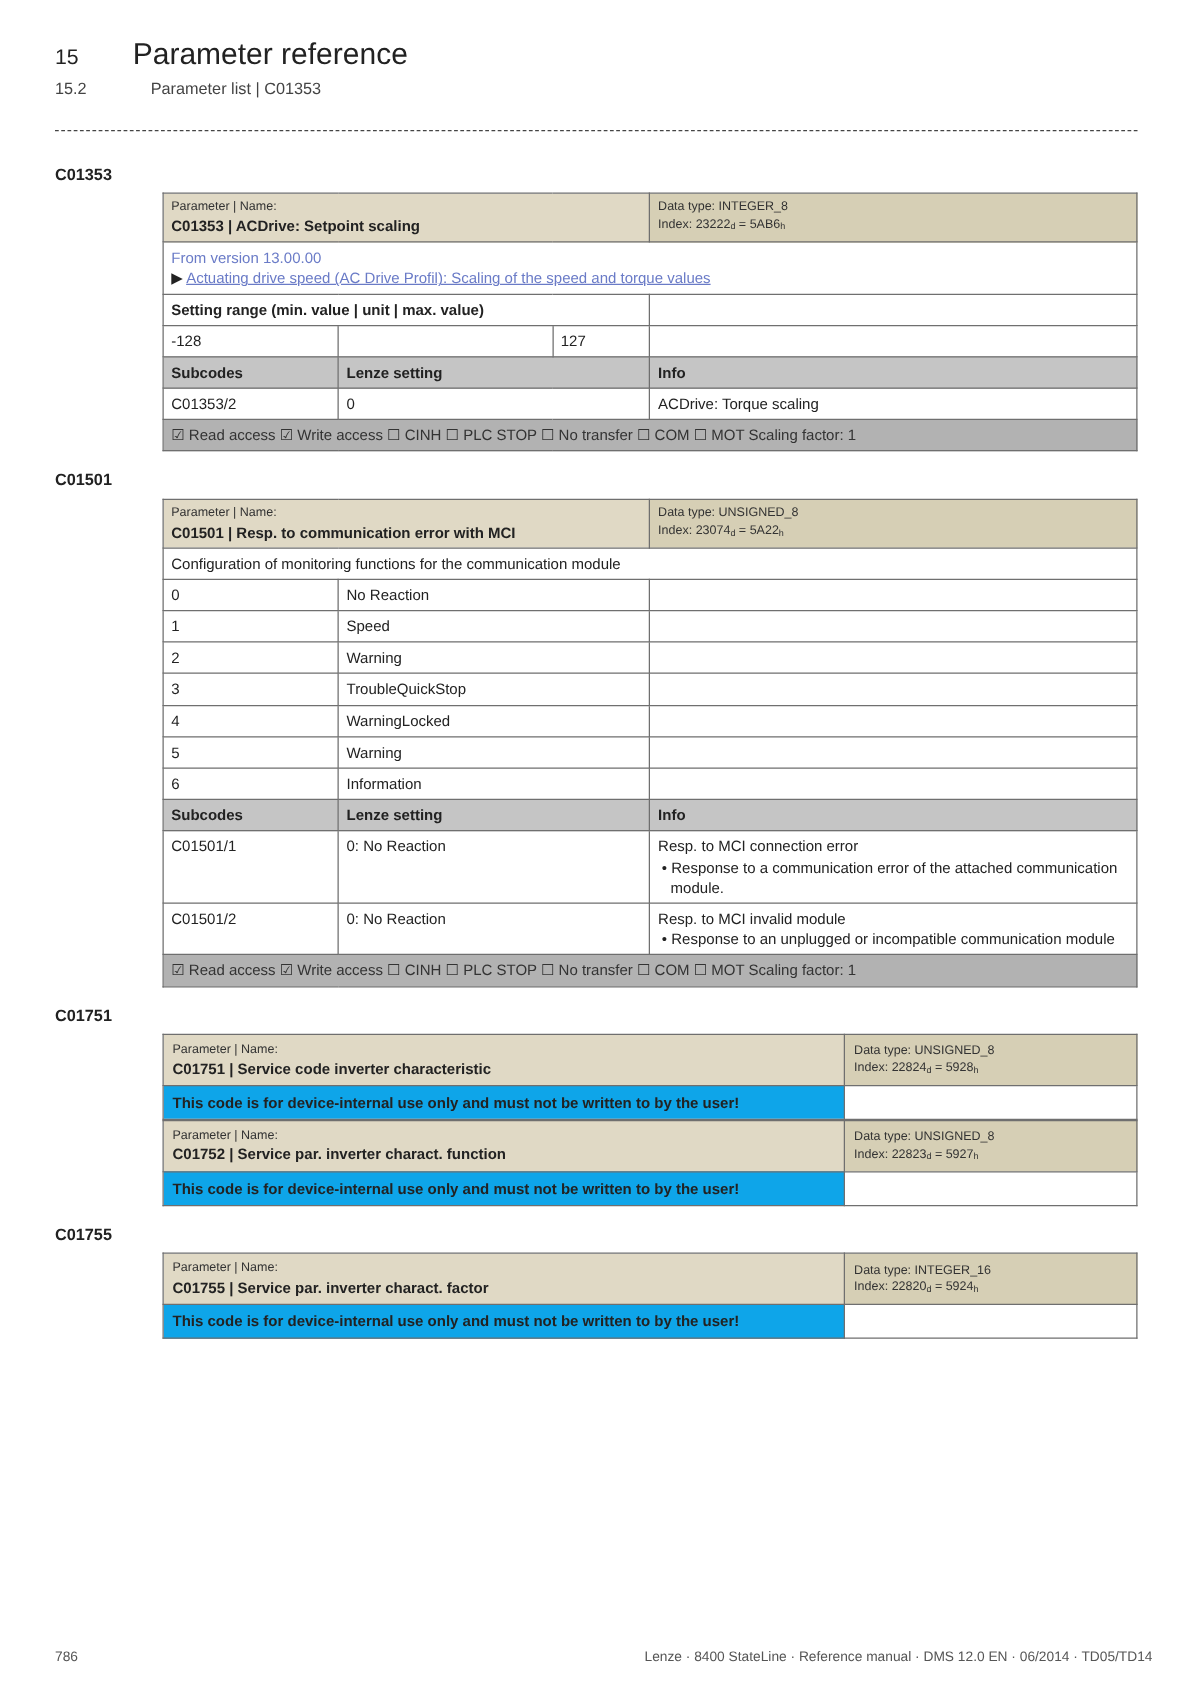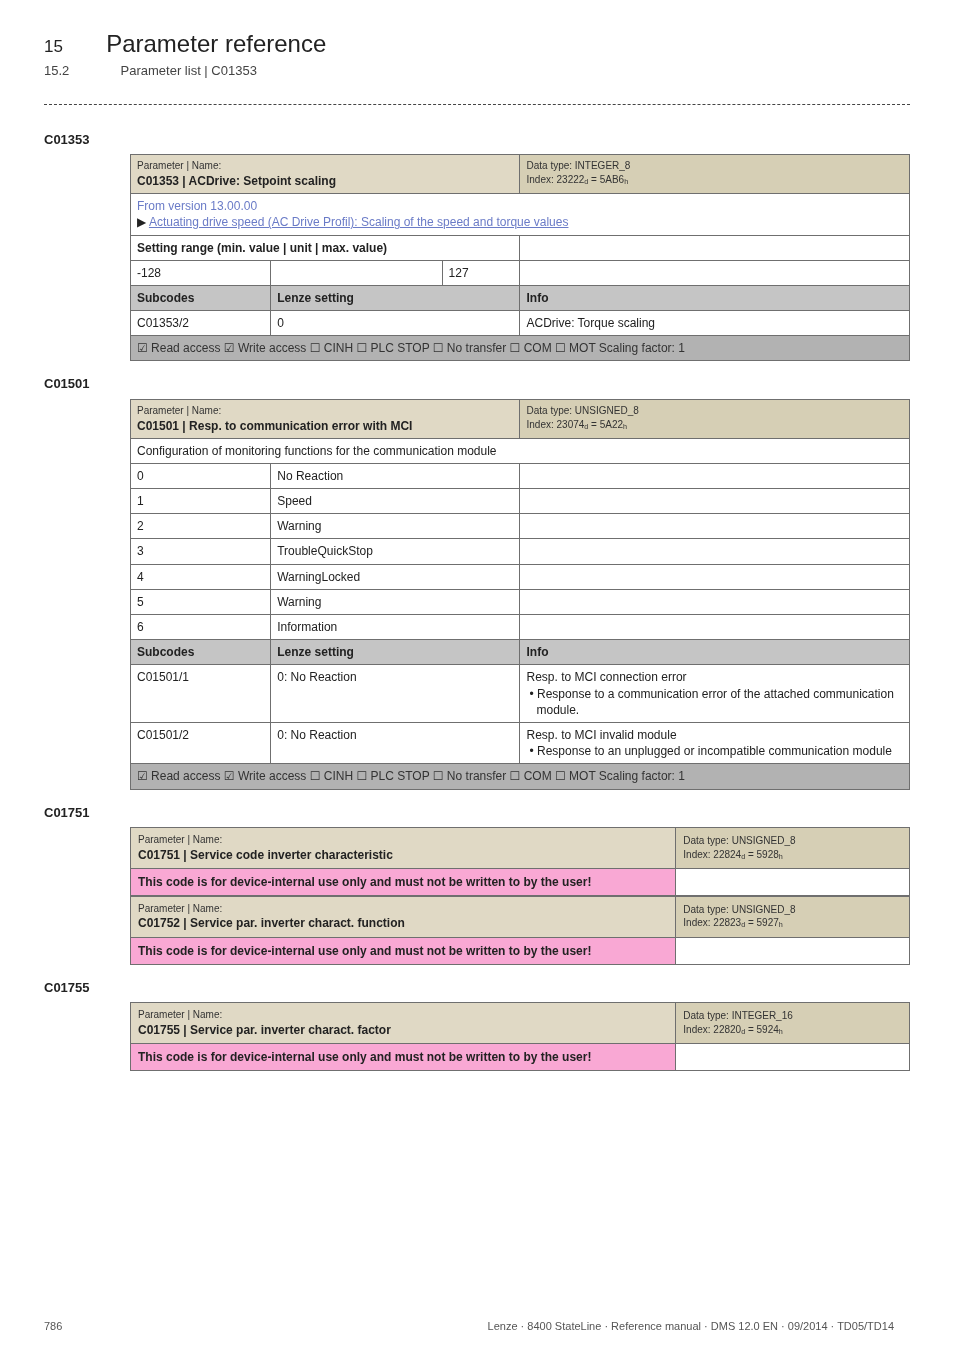--- a/index.html
+++ b/index.html
@@ -82,27 +82,27 @@
 
     .simplebox {
       border-collapse: collapse;
       width: 100%;
     }
     .simplebox td {
       border: 1px solid var(--border);
       padding: 5px 7px;
       font-size: 12px;
     }
-    .warn { background: #f9a8d4; font-weight: 600; }
+    .warn { background: #0ea5e9; font-weight: 600; }
 
     .footer {
       position: absolute;
       bottom: 16px;
       left: 44px;
-      right: 60px;
+      right: 32px;
       display: flex;
       justify-content: space-between;
       font-size: 11px;
       color: #555;
     }
     sub { font-size: 0.72em; vertical-align: -0.2em; }
   </style>
 </head>
 <body>
 
@@ -322,15 +322,15 @@
       <tr>
             <td class="warn">This code is for device-internal use only and must not be written to by the user!</td>
             <td></td>
           </tr>
     </tbody>
       </table>
   </div>
 
   <div class="footer">
     <span>786</span>
-    <span>Lenze · 8400 StateLine · Reference manual · DMS 12.0 EN · 09/2014 · TD05/TD14</span>
+    <span>Lenze · 8400 StateLine · Reference manual · DMS 12.0 EN · 06/2014 · TD05/TD14</span>
   </div>
 </div>
 
 </body></html>

